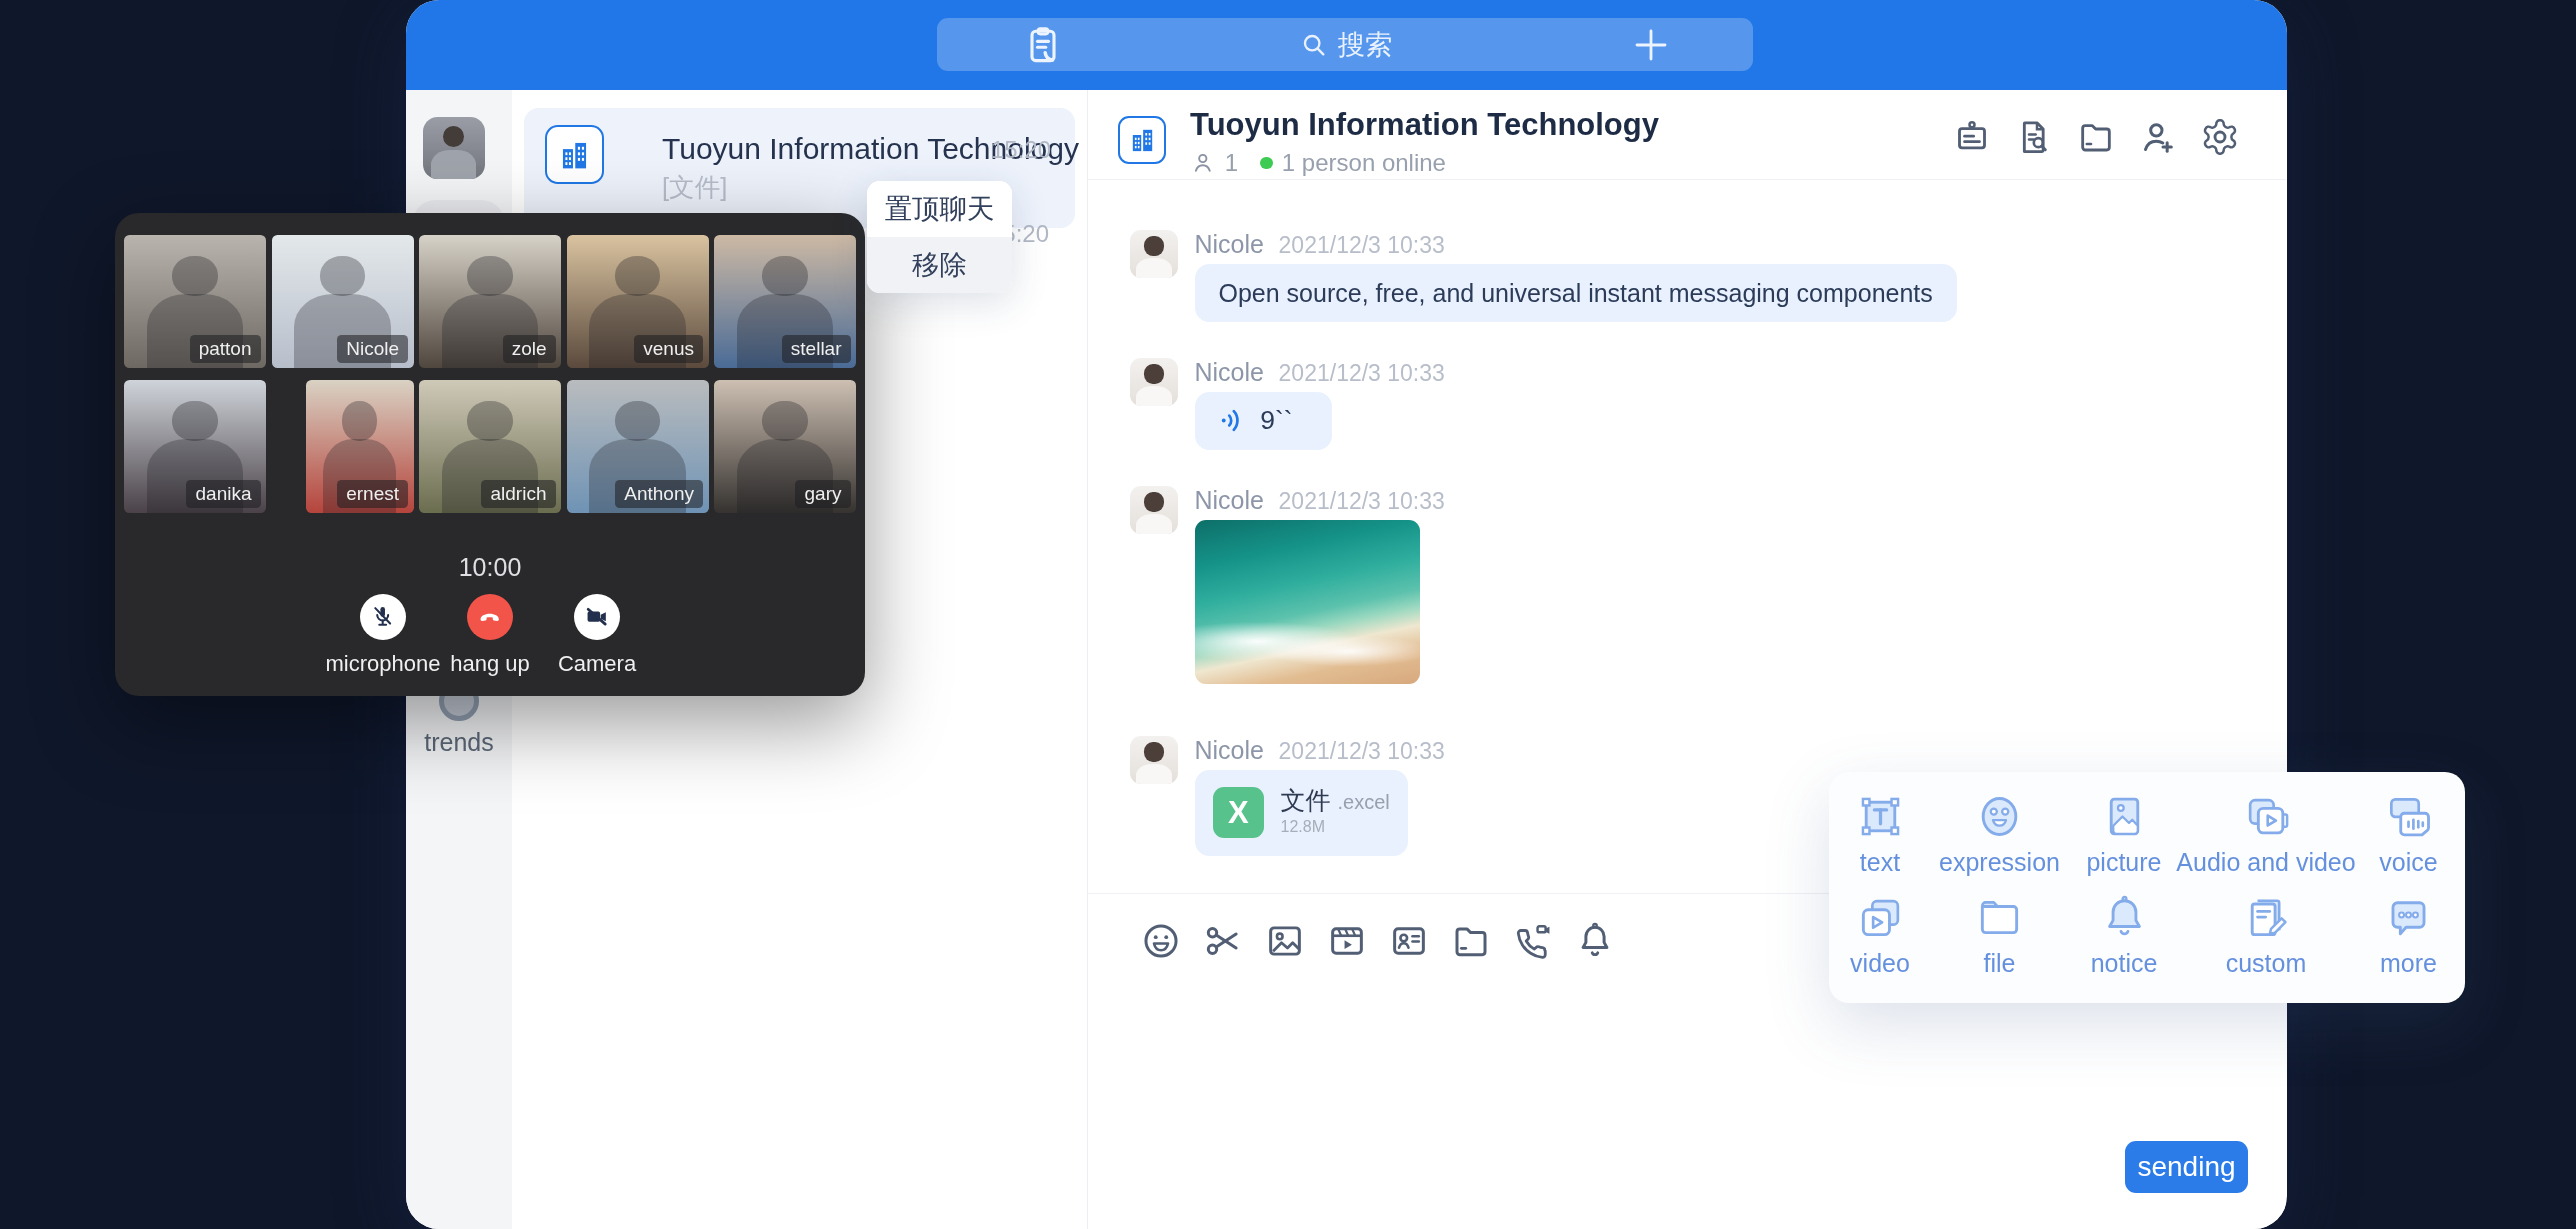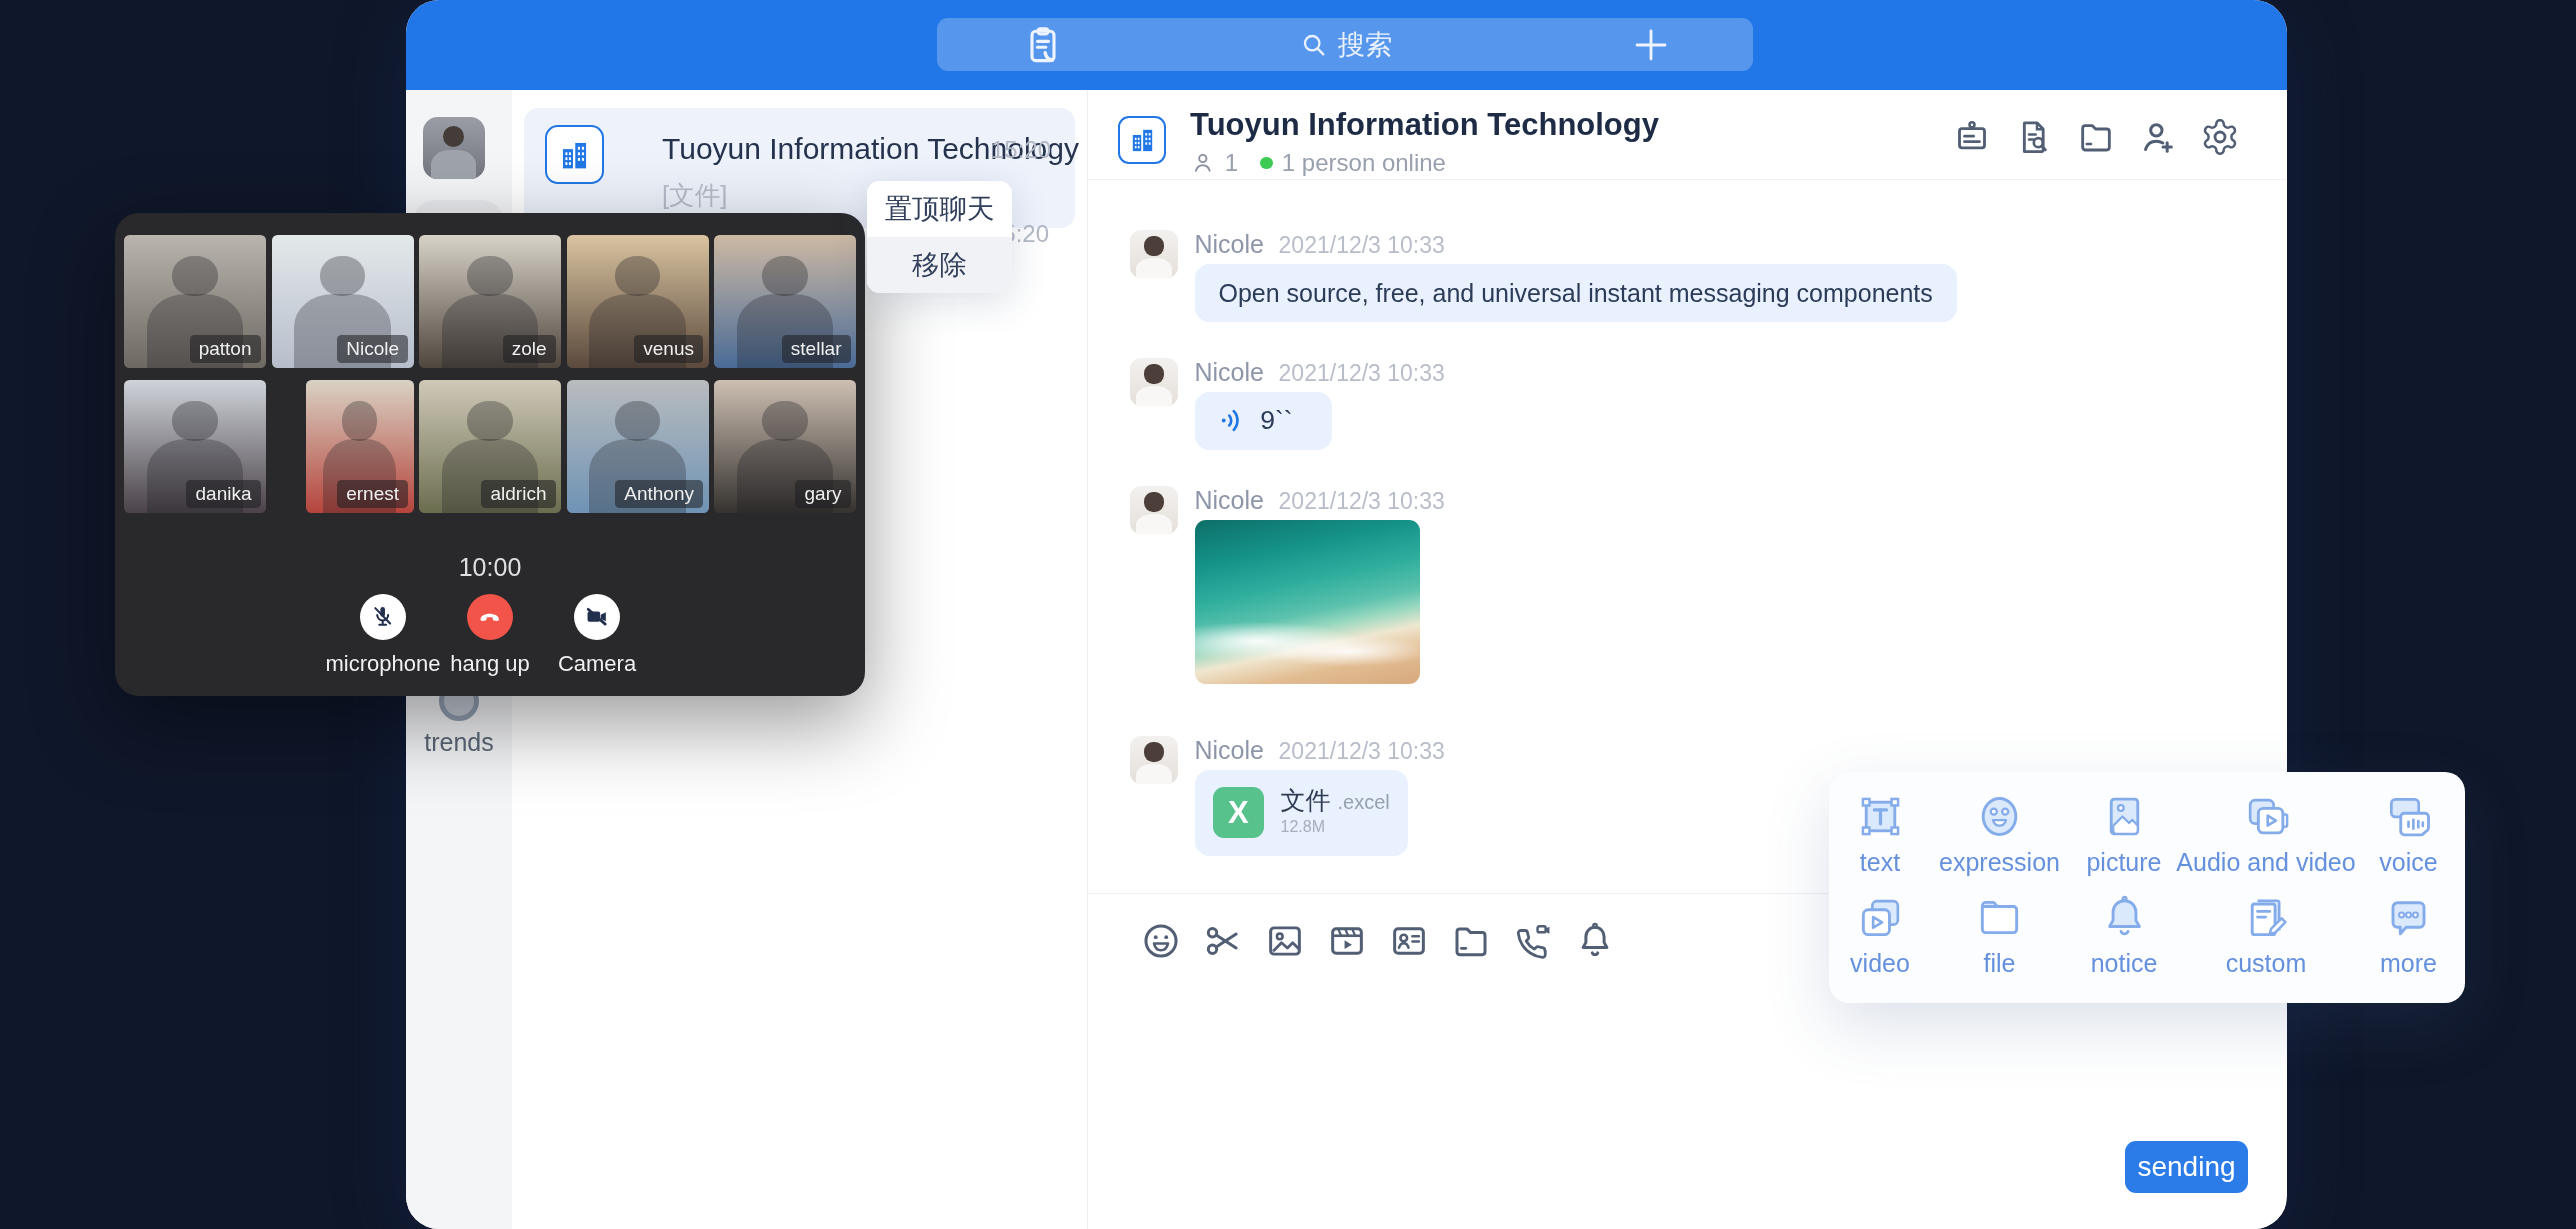--- a/index.html
+++ b/index.html
@@ -34,21 +34,21 @@
   .trends-circle{width:40px;height:40px;border-radius:50%;border:5.5px solid #93a0b3;background:#c6cdd8;box-sizing:border-box;}
 
   
   .chat-list{position:absolute;left:106px;top:90px;width:576px;height:1140px;background:#ffffff;
              border-right:1.8px solid #eceef2;box-sizing:border-box;}
   .chat-item{position:absolute;left:12px;top:18.3px;width:551px;height:120px;border-radius:14.6px;background:#edf2fb;}
   .ci-iconbox{position:absolute;left:21px;top:16.5px;width:59px;height:59px;border-radius:12.8px;border:2.7px solid #2077e5;
               background:#ffffff;box-sizing:border-box;display:flex;align-items:center;justify-content:center;color:#2077e5;}
   .ci-iconbox .ic{width:37px;height:37px;}
   .ci-title{position:absolute;left:138px;top:24px;font-size:30px;color:#25334e;font-weight:500;white-space:nowrap;}
-  .ci-sub{position:absolute;left:138px;top:70px;font-size:25.6px;color:#b6bcc9;}
+  .ci-sub{position:absolute;left:138px;top:62px;font-size:25.6px;color:#b6bcc9;}
   .ci-time{position:absolute;right:24px;top:27.4px;font-size:24px;color:#b2b8c4;}
   .ghost-time{position:absolute;right:38px;top:130px;font-size:24px;color:#b2b8c4;}
 
   
   .main{position:absolute;left:682px;top:90px;width:1198px;height:1140px;background:#ffffff;}
   .conv-header{position:absolute;left:0;top:0;width:100%;height:90px;border-bottom:1.8px solid #eef0f4;box-sizing:border-box;}
   .ch-iconbox{position:absolute;left:30px;top:25.6px;width:48px;height:48px;border-radius:11px;border:2.7px solid #2077e5;
               background:#fff;box-sizing:border-box;display:flex;align-items:center;justify-content:center;color:#2077e5;}
   .ch-iconbox .ic{width:31px;height:31px;}
   .ch-title{position:absolute;left:102px;top:16.5px;font-size:31px;font-weight:700;color:#1d2b45;white-space:nowrap;}

